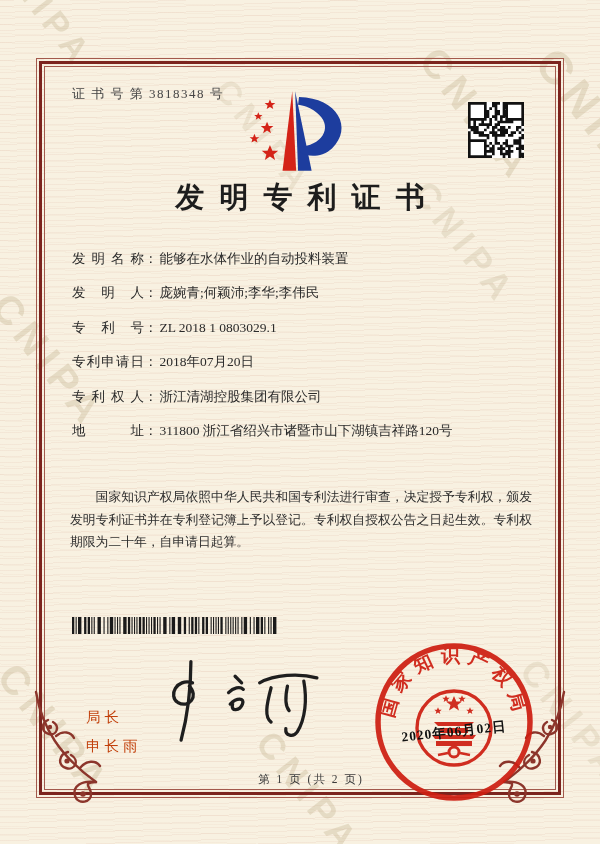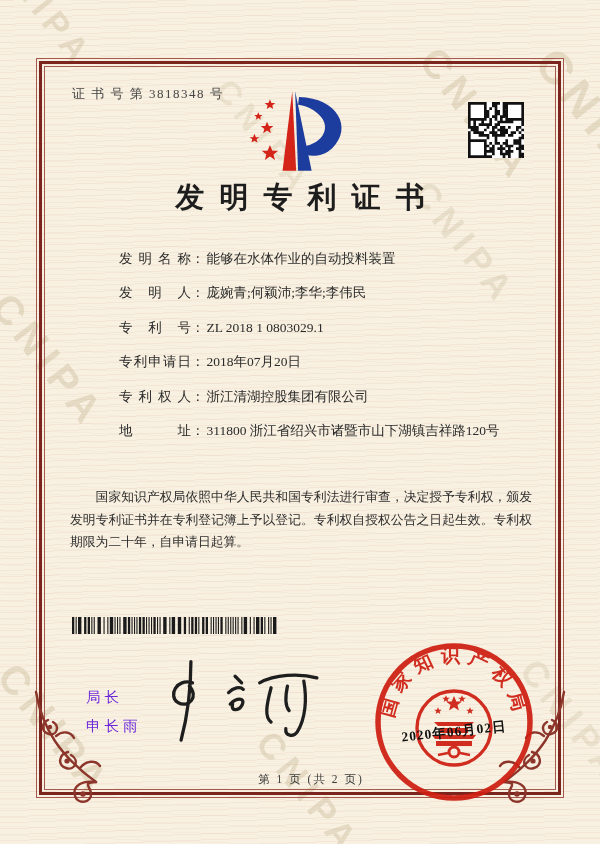--- a/index.html
+++ b/index.html
@@ -46,33 +46,33 @@
   .cert-no{position:absolute;left:72px;top:85px;font-size:13px;letter-spacing:1.5px;color:#454545;}
   .logo{position:absolute;left:237px;top:82px;}
   .qr{position:absolute;left:468px;top:102px;}
 
   .title{
     position:absolute;left:0;right:0;top:178px;text-align:center;
     font-size:29px;font-weight:bold;color:#1d1d1d;
     letter-spacing:0.52em;padding-left:0.52em;
   }
 
-  .fields{position:absolute;left:72px;top:250px;width:465px;font-size:13.5px;color:#2b2b2b;margin-left:47px;}
+  .fields{position:absolute;left:72px;top:250px;width:465px;font-size:13.5px;color:#2b2b2b;}
   .field-row{height:34.4px;white-space:nowrap;}
   .flabel{display:inline-block;width:72px;text-align:justify;text-align-last:justify;vertical-align:top;}
   .colon{display:inline-block;margin-right:2px;}
   .grant-no{display:inline-block;margin-left:34px;}
 
   .paras{position:absolute;left:70px;top:486px;width:462px;font-size:12.8px;line-height:1.76;
          text-align:justify;color:#2d2d2d;}
   .paras p{margin:0;text-indent:2em;}
 
   .barcode{position:absolute;left:72px;top:617px;}
 
-  .sig-block{position:absolute;left:86px;top:688px;font-size:14.5px;letter-spacing:4px;color:#6d28d9;}
+  .sig-block{position:absolute;left:86px;top:708px;font-size:14.5px;letter-spacing:4px;color:#c2410c;}
   .sig-block div{margin-bottom:10px;}
   .signature{position:absolute;left:150px;top:652px;}
 
   .seal{position:absolute;left:368px;top:636px;z-index:6;}
   .seal-date{
     position:absolute;left:364px;top:723px;width:180px;z-index:7;
     font-size:13.5px;color:#111;text-align:center;letter-spacing:1px;
     transform:rotate(-6deg);font-weight:bold;
   }
 

